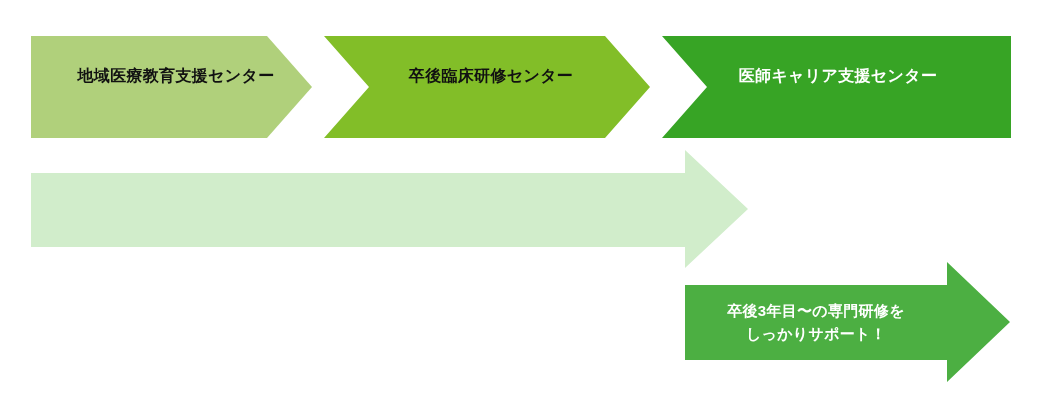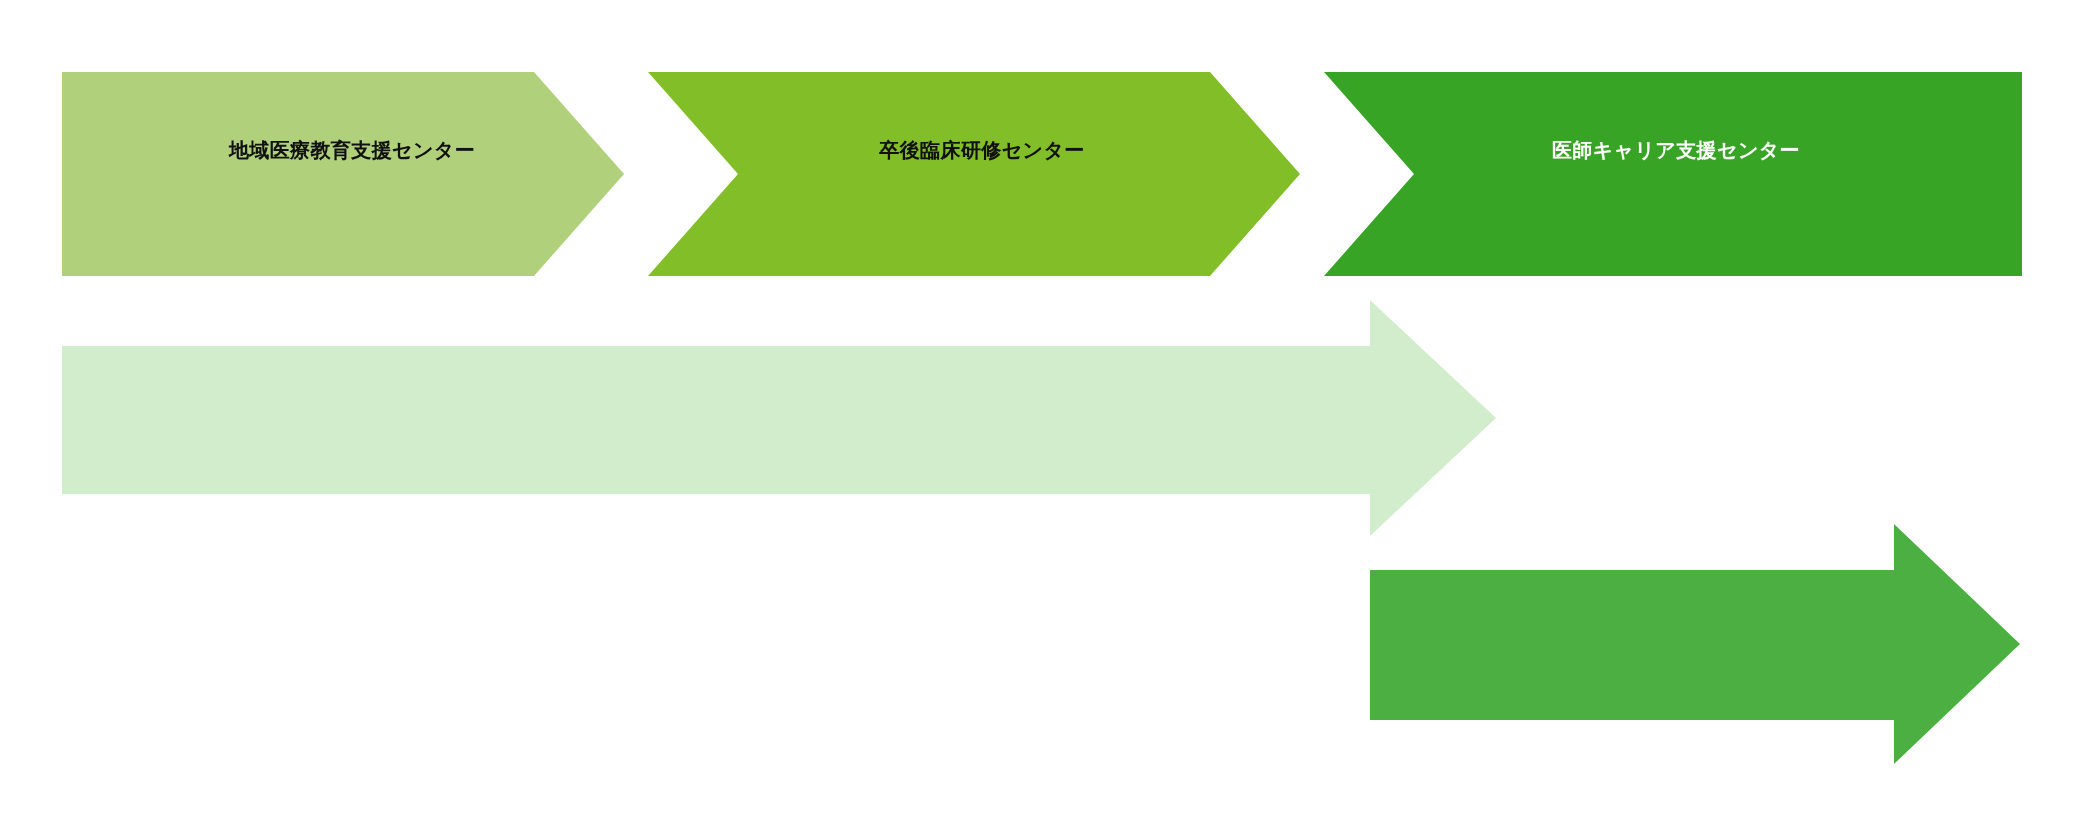--- a/index.html
+++ b/index.html
@@ -29,21 +29,21 @@
     position: absolute;
     font-weight: bold;
     line-height: 1.5;
     text-align: center;
     white-space: pre-line;
     letter-spacing: 0.02em;
   }
 
   
   .chev-label {
-    font-size: 10px;
+    font-size: 16px;
     top: 76px;
     transform: translateY(-50%);
   }
   #chev-label-0 {
     left: 31px;
     width: 290px;
     color: #111111;
   }
   #chev-label-1 {
     left: 341px;
@@ -94,14 +94,16 @@
     <polygon points="685,285 947,285 947,262 1010,322 947,382 947,360 685,360" fill="#4caf42"></polygon>
   </svg>
 
   <div class="label chev-label" id="chev-label-0">地域医療教育支援センター</div>
 
   <div class="label chev-label" id="chev-label-2">医師キャリア支援センター</div>
 
   <div class="label chev-label" id="chev-label-1">卒後臨床研修センター</div>
 
 
+  <div class="label" id="career-label">卒後3年目〜の専門研修を
+しっかりサポート！</div>
 
 </div>
 
 </body></html>

